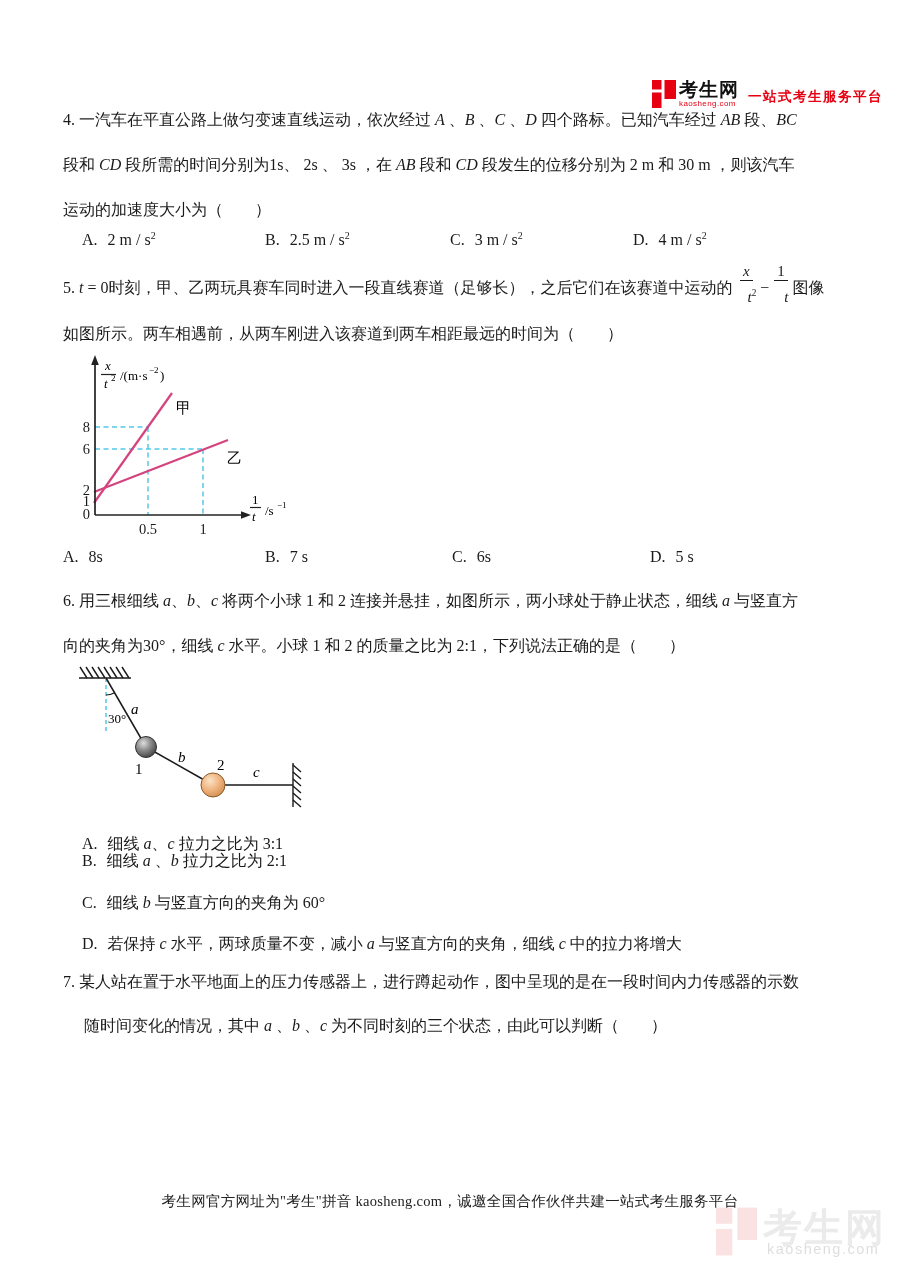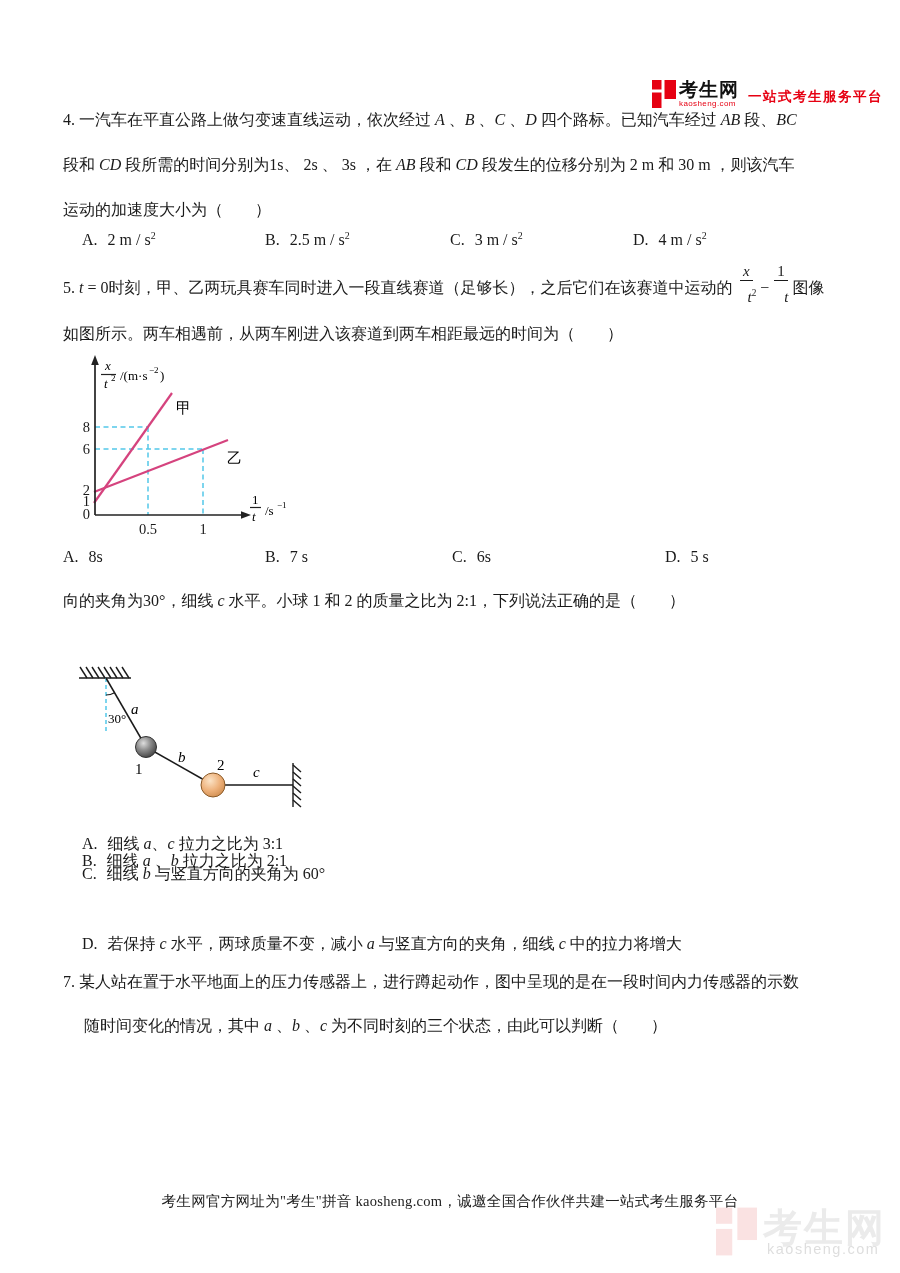--- a/index.html
+++ b/index.html
@@ -142,24 +142,25 @@
     </g>
 
     <text x="116" y="63" font-size="15">甲</text>
     <text x="167" y="113" font-size="15">乙</text>
   </svg>
 
   <div>
     <div class="opt" style="left:63px;top:548px;"><span class="olabel">A.</span><span>8s</span></div>
     <div class="opt" style="left:265px;top:548px;"><span class="olabel">B.</span><span>7 s</span></div>
     <div class="opt" style="left:452px;top:548px;"><span class="olabel">C.</span><span>6s</span></div>
-    <div class="opt" style="left:665px;top:548px;"><span class="olabel">D.</span><span>5 s</span></div>
+    <div class="opt" style="left:650px;top:548px;"><span class="olabel">D.</span><span>5 s</span></div>
   </div>
 
   <div class="qblock lh45" style="top:578px;">
+    <div class="qline">6. 用三根细线 <i>a</i>、<i>b</i>、<i>c</i> 将两个小球 1 和 2 连接并悬挂，如图所示，两小球处于静止状态，细线 <i>a</i> 与竖直方</div>
     <div class="qline">向的夹角为30°，细线 <i>c</i> 水平。小球 1 和 2 的质量之比为 2:1，下列说法正确的是（　　）</div>
   </div>
 
   <svg class="abs" style="left:75px;top:660px;" width="250" height="152" viewBox="0 0 250 152">
     <defs>
       <radialGradient id="gradGray" cx="38%" cy="32%" r="75%">
         <stop offset="0%" stop-color="#dddddd"></stop>
         <stop offset="45%" stop-color="#8d8d8d"></stop>
         <stop offset="100%" stop-color="#3c3c3c"></stop>
       </radialGradient>
@@ -207,21 +208,21 @@
     <text x="56" y="54" font-size="15" font-style="italic">a</text>
     <text x="103" y="102" font-size="15" font-style="italic">b</text>
     <text x="178" y="117" font-size="15" font-style="italic">c</text>
     <text x="60" y="114" font-size="15">1</text>
     <text x="142" y="110" font-size="15">2</text>
   </svg>
 
   <div>
     <div class="optline" style="top:834px;"><span class="olabel">A.</span><span>细线 <i>a</i>、<i>c</i> 拉力之比为 3:1</span></div>
     <div class="optline" style="top:851px;"><span class="olabel">B.</span><span>细线 <i>a</i> 、<i>b</i> 拉力之比为 2:1</span></div>
-    <div class="optline" style="top:864px;"><span class="olabel">C.</span><span>细线 <i>b</i> 与竖直方向的夹角为 60°</span></div>
+    <div class="optline" style="top:893px;"><span class="olabel">C.</span><span>细线 <i>b</i> 与竖直方向的夹角为 60°</span></div>
     <div class="optline" style="top:934px;"><span class="olabel">D.</span><span>若保持 <i>c</i> 水平，两球质量不变，减小 <i>a</i> 与竖直方向的夹角，细线 <i>c</i> 中的拉力将增大</span></div>
   </div>
 
   <div class="qblock lh44" style="top:960px;">
     <div class="qline">7. 某人站在置于水平地面上的压力传感器上，进行蹲起动作，图中呈现的是在一段时间内力传感器的示数</div>
     <div class="qline" style="padding-left:21px;">随时间变化的情况，其中 <i>a</i> 、<i>b</i> 、<i>c</i> 为不同时刻的三个状态，由此可以判断（　　）</div>
   </div>
 
   <div class="footer">考生网官方网址为"考生"拼音 kaosheng.com，诚邀全国合作伙伴共建一站式考生服务平台</div>
 

